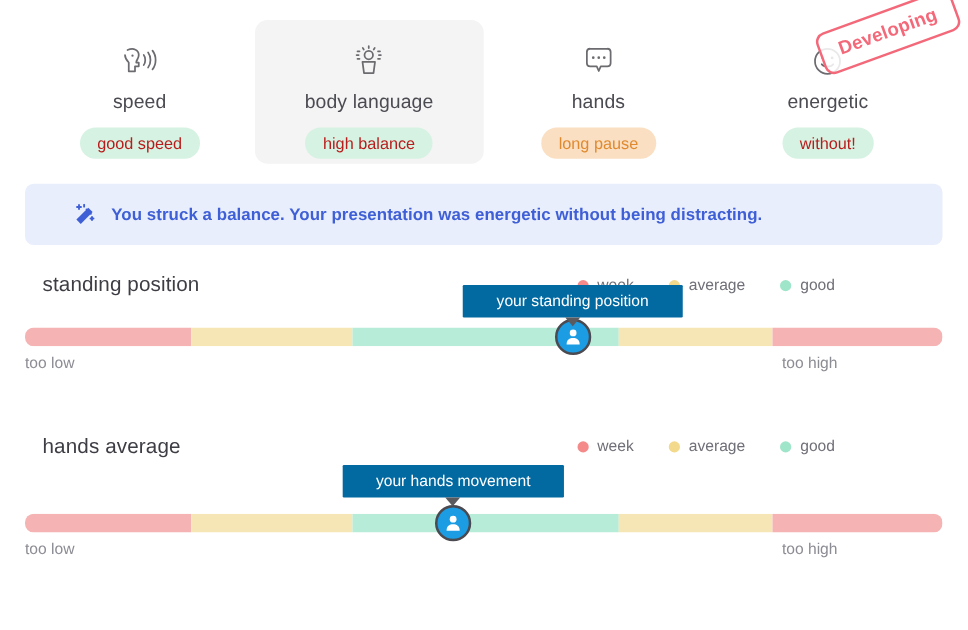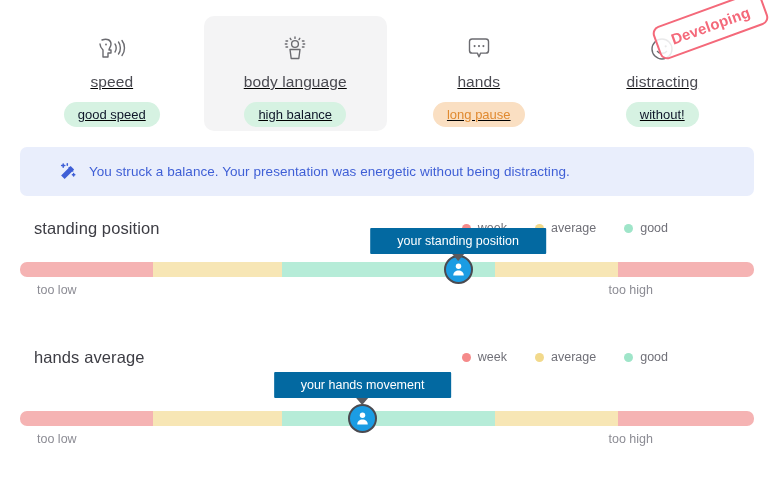--- a/index.html
+++ b/index.html
@@ -46,21 +46,20 @@
     display: flex;
   }
   .card {
     flex: 1 1 0;
     display: flex;
     flex-direction: column;
     align-items: center;
     justify-content: flex-start;
     padding-top: 16px;
     border-radius: 10px;
-    text-decoration: underline;
   }
   .card.highlight { background: #f4f4f5; }
   .card-icon {
     height: 34px;
     display: flex;
     align-items: center;
     justify-content: center;
     color: #6b6b70;
   }
   .card-title {
@@ -69,21 +68,21 @@
     color: #4b4b52;
     letter-spacing: 0.1px;
   }
   .badge {
     margin-top: 11px;
     font-size: 13px;
     padding: 5px 14px;
     border-radius: 13px;
     white-space: nowrap;
   }
-  .badge.green { background: #d6f2e2; color: #0f172a; }
+  .badge.green { background: #d6f2e2; color: #b91c1c; }
   .badge.orange { background: #fadfc2; color: #e08a30; }
 
   
   .banner {
     position: absolute;
     left: 20px;
     top: 147px;
     width: 734px;
     height: 49px;
     background: #e9eefc;
@@ -97,21 +96,21 @@
     height: 20px;
     display: flex;
     align-items: center;
     justify-content: center;
     color: #3f5fd6;
     margin-right: 11px;
   }
   .banner-text {
     font-size: 13.5px;
     color: #3f5fd6;
-    font-weight: 400;
+    font-weight: 700;
     letter-spacing: 0.05px;
   }
 
   
   .gauge { position: absolute; left: 0; width: 690px; }
   .gauge-head {
     position: relative;
     height: 24px;
     margin: 0 22px 0 34px;
     display: flex;
@@ -181,21 +180,21 @@
     left: 50%;
     bottom: -7px;
     margin-left: -6px;
     border-left: 6px solid transparent;
     border-right: 6px solid transparent;
     border-top: 7px solid #5a5a5f;
   }
 
   .ends {
     position: relative;
-    margin: 0 37px;
+    margin: 0 20px;
     height: 20px;
     display: flex;
     justify-content: space-between;
     align-items: center;
     gap: 24px;
   }
   .end-label { font-size: 12.5px; color: #8c8c94; }
 </style>
 </head>
 <body>
@@ -249,21 +248,21 @@
 
     <div class="card">
       <div class="card-icon">
         <svg width="26" height="26" viewBox="0 0 26 26" fill="none" stroke="#6b6b70" stroke-width="1.4" stroke-linecap="round" stroke-linejoin="round">
           <circle cx="13" cy="13" r="10"></circle>
           <circle cx="9.3" cy="10.3" r="1.1" fill="#6b6b70" stroke="none"></circle>
           <circle cx="16.7" cy="10.3" r="1.1" fill="#6b6b70" stroke="none"></circle>
           <path d="M8.4 15.4 C10 17.9 16 17.9 17.6 15.4"></path>
         </svg>
       </div>
-      <div class="card-title">distracting</div>
+      <div class="card-title">energetic</div>
       <div class="badge green">without!</div>
     </div>
 
   </div>
 
   <div class="banner">
     <span class="banner-icon">
       <svg width="18" height="18" viewBox="0 0 18 18" fill="none" stroke="#3f5fd6" stroke-width="1.5" stroke-linecap="round" stroke-linejoin="round">
         <path d="M11.6 3.1 L15.1 6.6 L5.6 16.1 L2.1 12.6 Z" fill="#3f5fd6" stroke="none"></path>
         <path d="M10.2 4.5 L13.7 8"></path>

